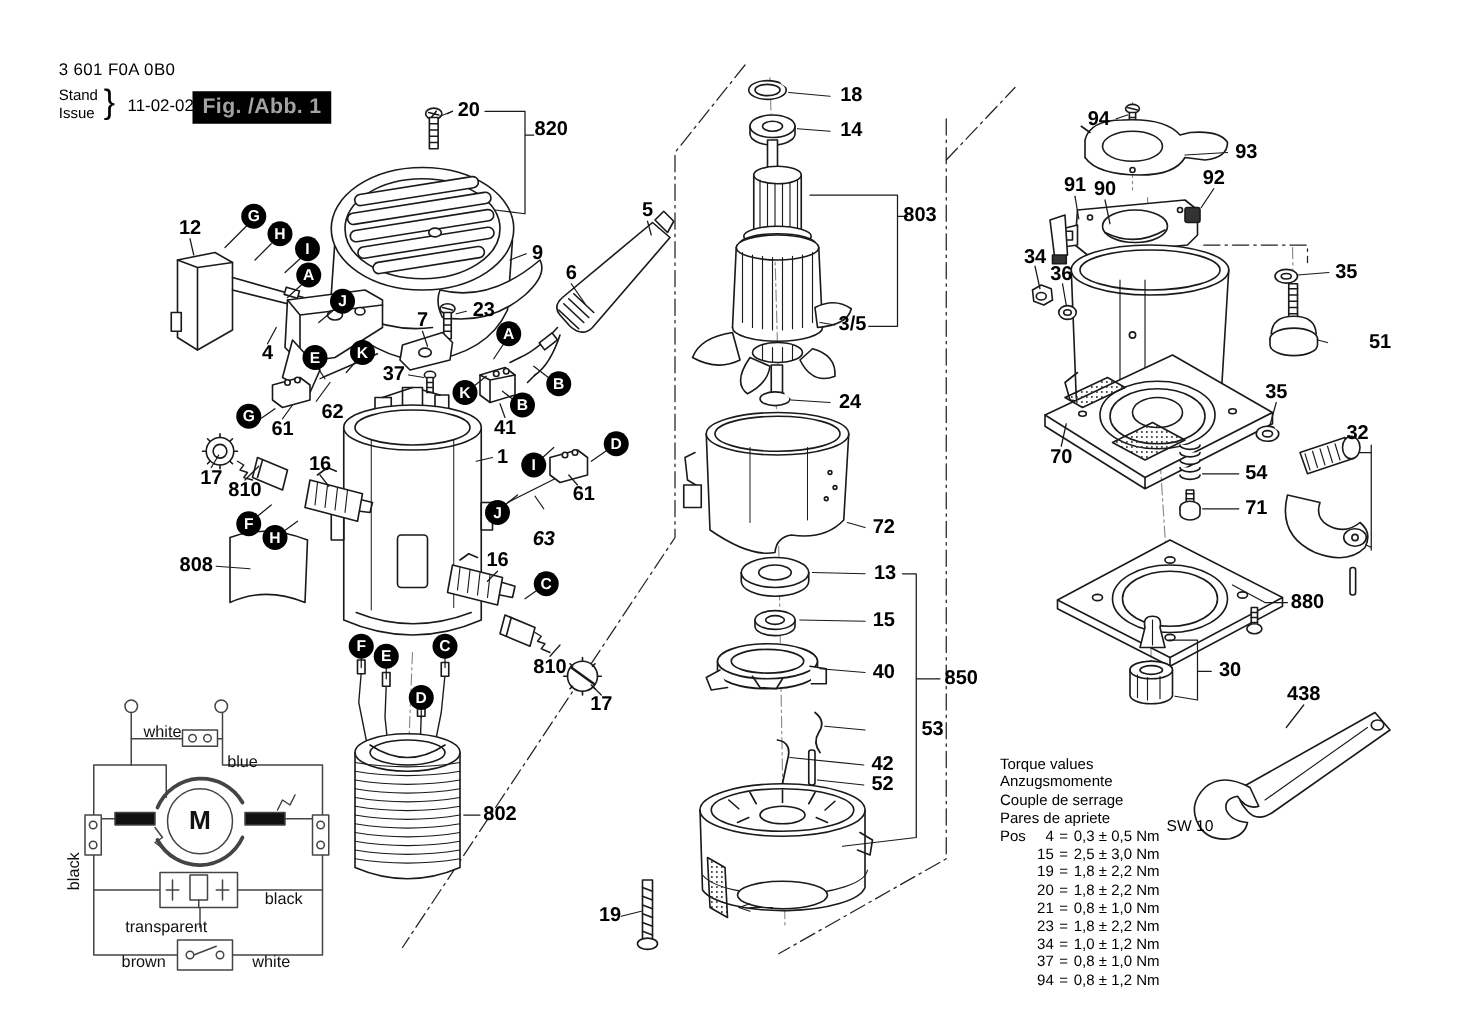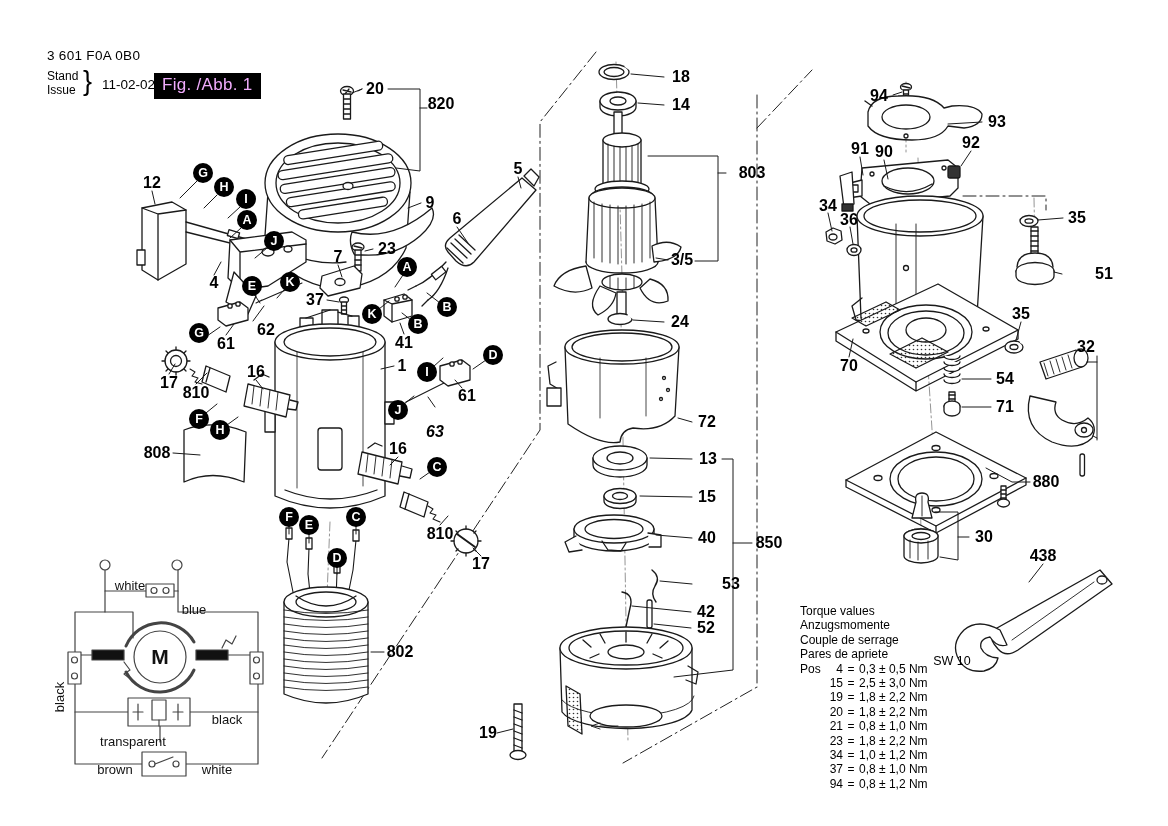--- a/index.html
+++ b/index.html
@@ -12,21 +12,21 @@
   .callout{position:absolute;transform:translate(-50%,-50%);width:20px;height:20px;border-radius:50%;
            background:#000;color:#fff;font-weight:bold;font-size:12.5px;display:flex;
            align-items:center;justify-content:center;line-height:1}
   .wlabel{position:absolute;transform:translate(-50%,-50%);font-size:13px;color:#111;white-space:nowrap}
   .wlabel.rot{transform:translate(-50%,-50%) rotate(-90deg)}
   .wlabel.big{font-size:21px;font-weight:bold}
   .hdr-pn{position:absolute;left:47px;top:48px;font-size:13.5px;letter-spacing:.3px}
   .hdr-stand{position:absolute;left:47px;top:70px;font-size:12px;line-height:13.5px}
   .hdr-brace{position:absolute;left:83px;top:66px;font-size:27px;font-weight:300}
   .hdr-date{position:absolute;left:102px;top:77px;font-size:13.5px}
-  .figbox{position:absolute;left:154px;top:73px;background:#000;color:#f0abfc;font-weight:normal;
+  .figbox{position:absolute;left:154px;top:73px;background:#000;color:#a3a3a3;font-weight:bold;
           font-size:17px;padding:2px 8px 4px;letter-spacing:.3px}
   .torque{position:absolute;left:800px;top:604px;font-size:12px;line-height:14.4px}
   .trow{display:flex;white-space:nowrap}
   .trow .pre{width:26px}
   .trow .pos{width:17px;text-align:right}
   .trow .eq{width:16px;text-align:center}
   .notes{position:absolute;left:988px;top:719px;font-size:12.5px;line-height:14.2px;white-space:nowrap}
 </style>
 </head>
 <body>
@@ -559,21 +559,21 @@
 <div class="hdr-brace">}</div>
 <div class="hdr-date">11-02-02</div>
 <div class="figbox">Fig. /Abb. 1</div>
 
 <div id="labels">
       <div class="plabel" style="left: 375px; top: 89px;">20</div>
       <div class="plabel" style="left: 441px; top: 104px;">820</div>
       <div class="plabel" style="left: 430px; top: 203px;">9</div>
       <div class="plabel" style="left: 681px; top: 77px;">18</div>
       <div class="plabel" style="left: 681px; top: 105px;">14</div>
-      <div class="plabel" style="left: 736px; top: 173px; margin-left: 16px;">803</div>
+      <div class="plabel" style="left: 736px; top: 173px;">803</div>
       <div class="plabel" style="left: 682px; top: 260px;">3/5</div>
       <div class="plabel" style="left: 518px; top: 169px;">5</div>
       <div class="plabel" style="left: 457px; top: 219px;">6</div>
       <div class="plabel" style="left: 879px; top: 96px;">94</div>
       <div class="plabel" style="left: 997px; top: 122px;">93</div>
       <div class="plabel" style="left: 971px; top: 143px;">92</div>
       <div class="plabel" style="left: 860px; top: 149px;">91</div>
       <div class="plabel" style="left: 884px; top: 152px;">90</div>
       <div class="plabel" style="left: 828px; top: 206px;">34</div>
       <div class="plabel" style="left: 849px; top: 220px;">36</div>
@@ -596,21 +596,21 @@
       <div class="plabel" style="left: 256px; top: 372px;">16</div>
       <div class="plabel" style="left: 157px; top: 453px;">808</div>
       <div class="plabel" style="left: 707px; top: 422px;">72</div>
       <div class="plabel" style="left: 398px; top: 449px;">16</div>
       <div class="plabel" style="left: 708px; top: 459px;">13</div>
       <div class="plabel" style="left: 707px; top: 497px;">15</div>
       <div class="plabel" style="left: 440px; top: 534px;">810</div>
       <div class="plabel" style="left: 707px; top: 538px;">40</div>
       <div class="plabel" style="left: 481px; top: 564px;">17</div>
       <div class="plabel" style="left: 769px; top: 543px;">850</div>
-      <div class="plabel" style="left: 731px; top: 584px;">53</div>
+      <div class="plabel" style="left: 746px; top: 584px;">53</div>
       <div class="plabel" style="left: 706px; top: 612px;">42</div>
       <div class="plabel" style="left: 706px; top: 628px;">52</div>
       <div class="plabel" style="left: 849px; top: 366px;">70</div>
       <div class="plabel" style="left: 1005px; top: 379px;">54</div>
       <div class="plabel" style="left: 1005px; top: 407px;">71</div>
       <div class="plabel" style="left: 1021px; top: 314px;">35</div>
       <div class="plabel" style="left: 1086px; top: 347px;">32</div>
       <div class="plabel" style="left: 1046px; top: 482px;">880</div>
       <div class="plabel" style="left: 984px; top: 537px;">30</div>
       <div class="plabel" style="left: 1043px; top: 556px;">438</div>

